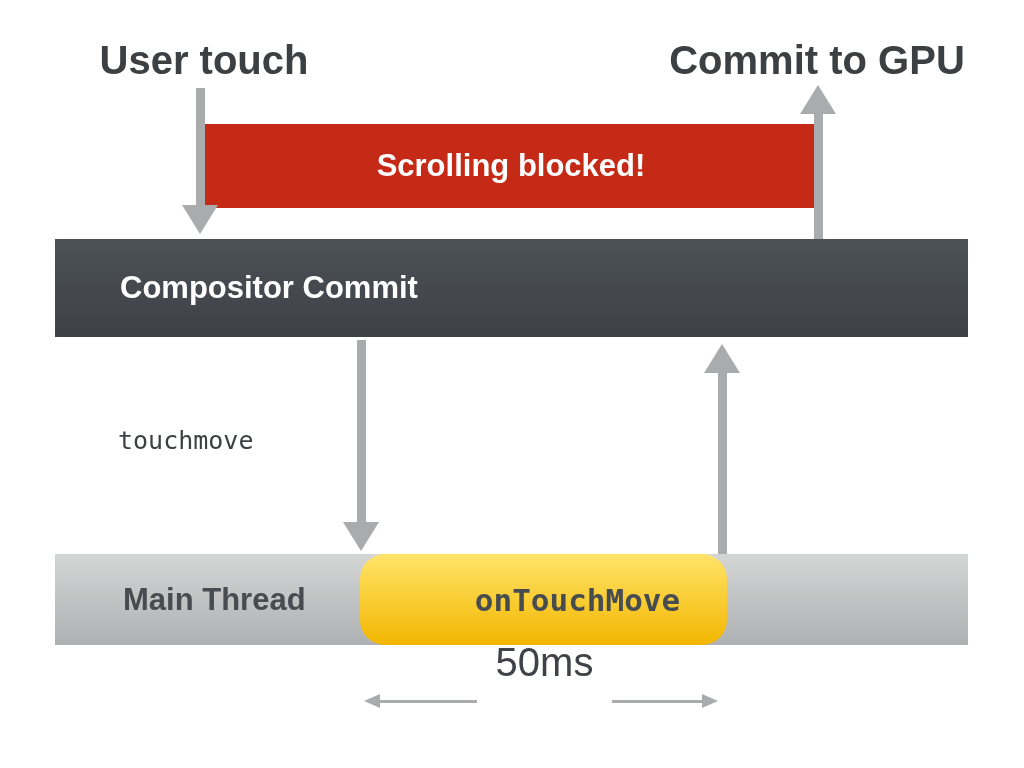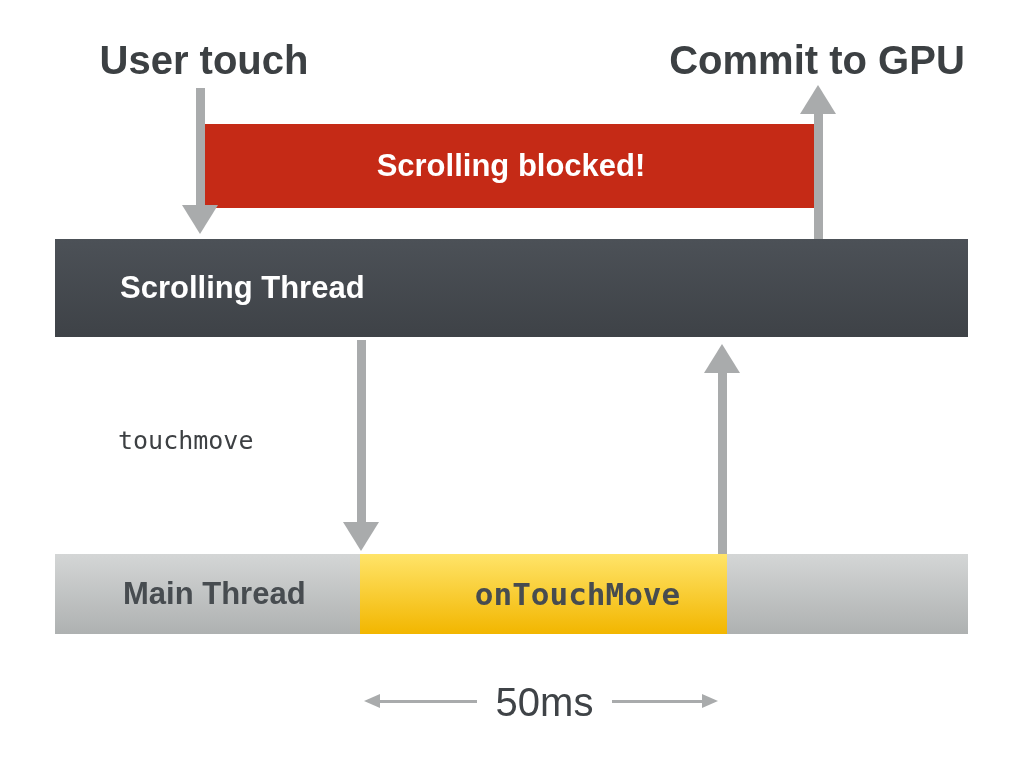--- a/index.html
+++ b/index.html
@@ -29,21 +29,21 @@
   .mono-label {
     position: absolute;
     font-family: "DejaVu Sans Mono", monospace;
     color: #3d4043;
     white-space: nowrap;
   }
   #touchmove-label { left: 118px; top: 426px; font-size: 25px; }
 
   #duration-label {
     position: absolute;
-    left: 477px; top: 680px; width: 135px;
+    left: 477px; top: 640px; width: 135px;
     font-size: 40px;
     color: #3f4347;
     text-align: center;
     white-space: nowrap;
   }
 
   
   .blocked-bar {
     position: absolute;
     left: 204px; top: 124px;
@@ -73,40 +73,41 @@
     background: linear-gradient(to bottom, var(--compositor-top, #4c5157), var(--compositor-bottom, #3e4247));
   }
   #compositor-bar .bar-text {
     margin-left: 65px;
     color: #ffffff;
     font-size: 31px;
     font-weight: bold;
     white-space: nowrap;
   }
   #main-bar {
-    top: 554px; height: 80px;
+    top: 554px; height: 91px;
     background: linear-gradient(to bottom, var(--main-top, #d4d6d6), var(--main-bottom, #aeb1b1));
   }
   #main-bar .bar-text {
     margin-left: 68px;
     color: #474c50;
     font-size: 31px;
     font-weight: bold;
     white-space: nowrap;
     position: relative;
     z-index: 1;
   }
   .busy-block {
     position: absolute;
     left: 305px; top: 0;
     width: 367px; height: 100%;
     background: linear-gradient(to bottom, var(--busy-top, #ffe469), var(--busy-bottom, #f2b600));
     display: flex;
     align-items: center;
     justify-content: center;
+    border-radius: 25px;
   }
   .busy-block .bar-text {
     font-family: "DejaVu Sans Mono", monospace;
     font-size: 34px;
     color: var(--mono-on-yellow, #3c3519);
     white-space: nowrap;
   }
 
   
   .varrow {
@@ -180,21 +181,21 @@
     <div class="v-shaft"></div>
     <div class="head-down"></div>
   </div>
 
   <div class="varrow" id="arrow-commit-gpu">
     <div class="head-up"></div>
     <div class="v-shaft"></div>
   </div>
 
   <div class="thread-bar" id="compositor-bar">
-    <span class="bar-text">Scrolling Thread</span>
+    <span class="bar-text">Compositor Commit</span>
   </div>
 
   <div class="mono-label" id="touchmove-label">touchmove</div>
 
   <div class="varrow" id="arrow-touchmove">
     <div class="v-shaft"></div>
     <div class="head-down"></div>
   </div>
 
   <div class="varrow" id="arrow-main-to-comp">

